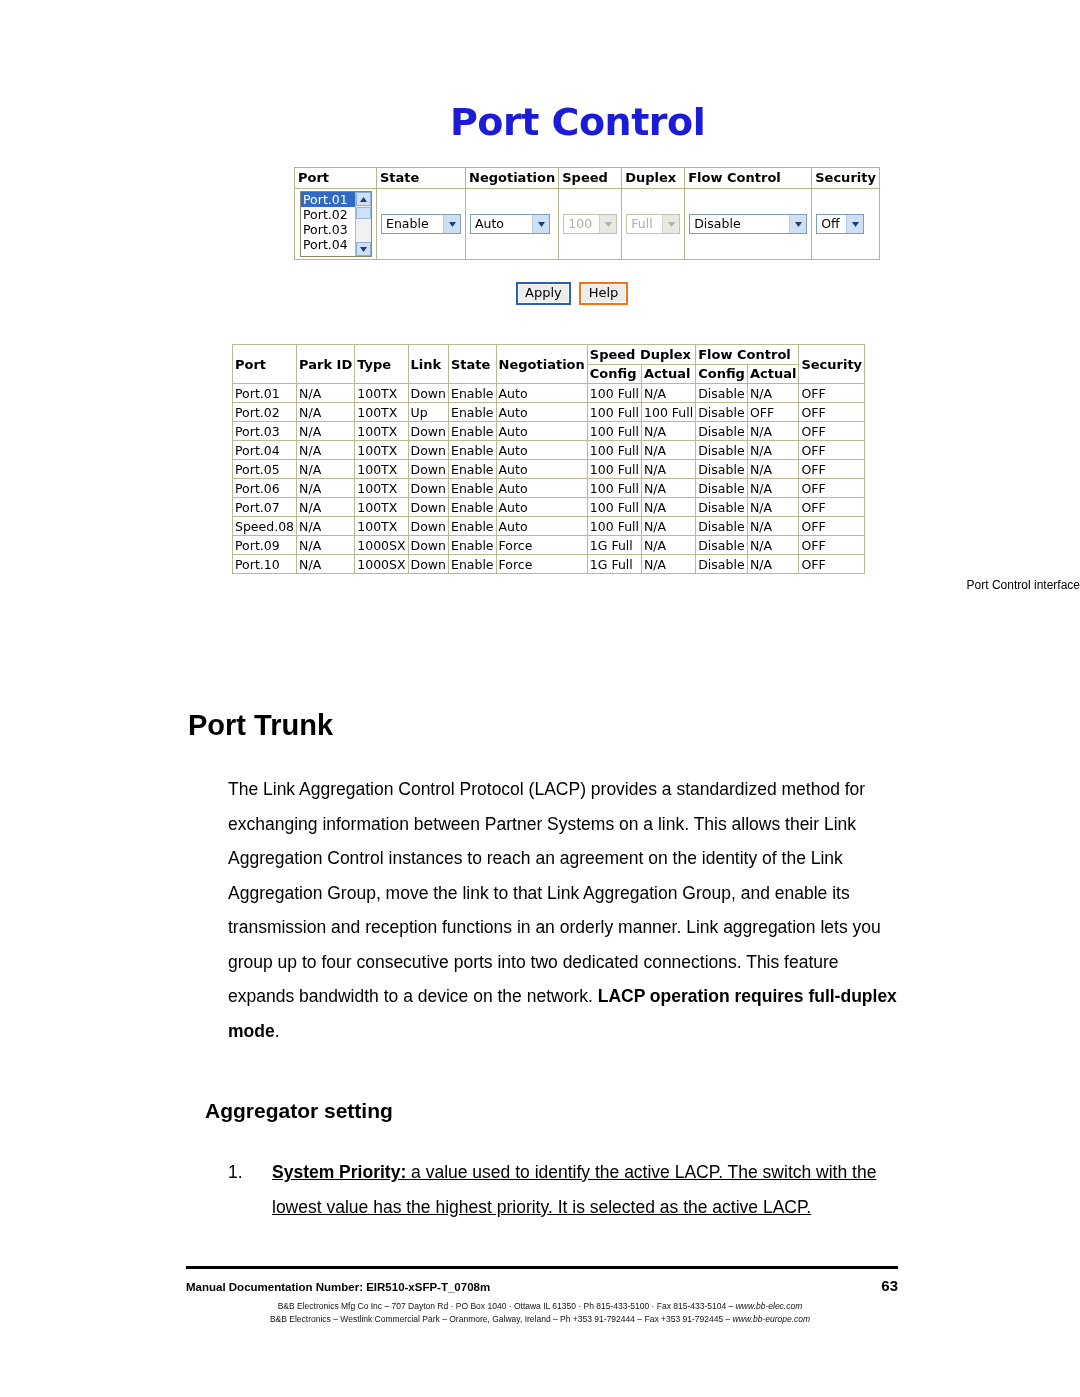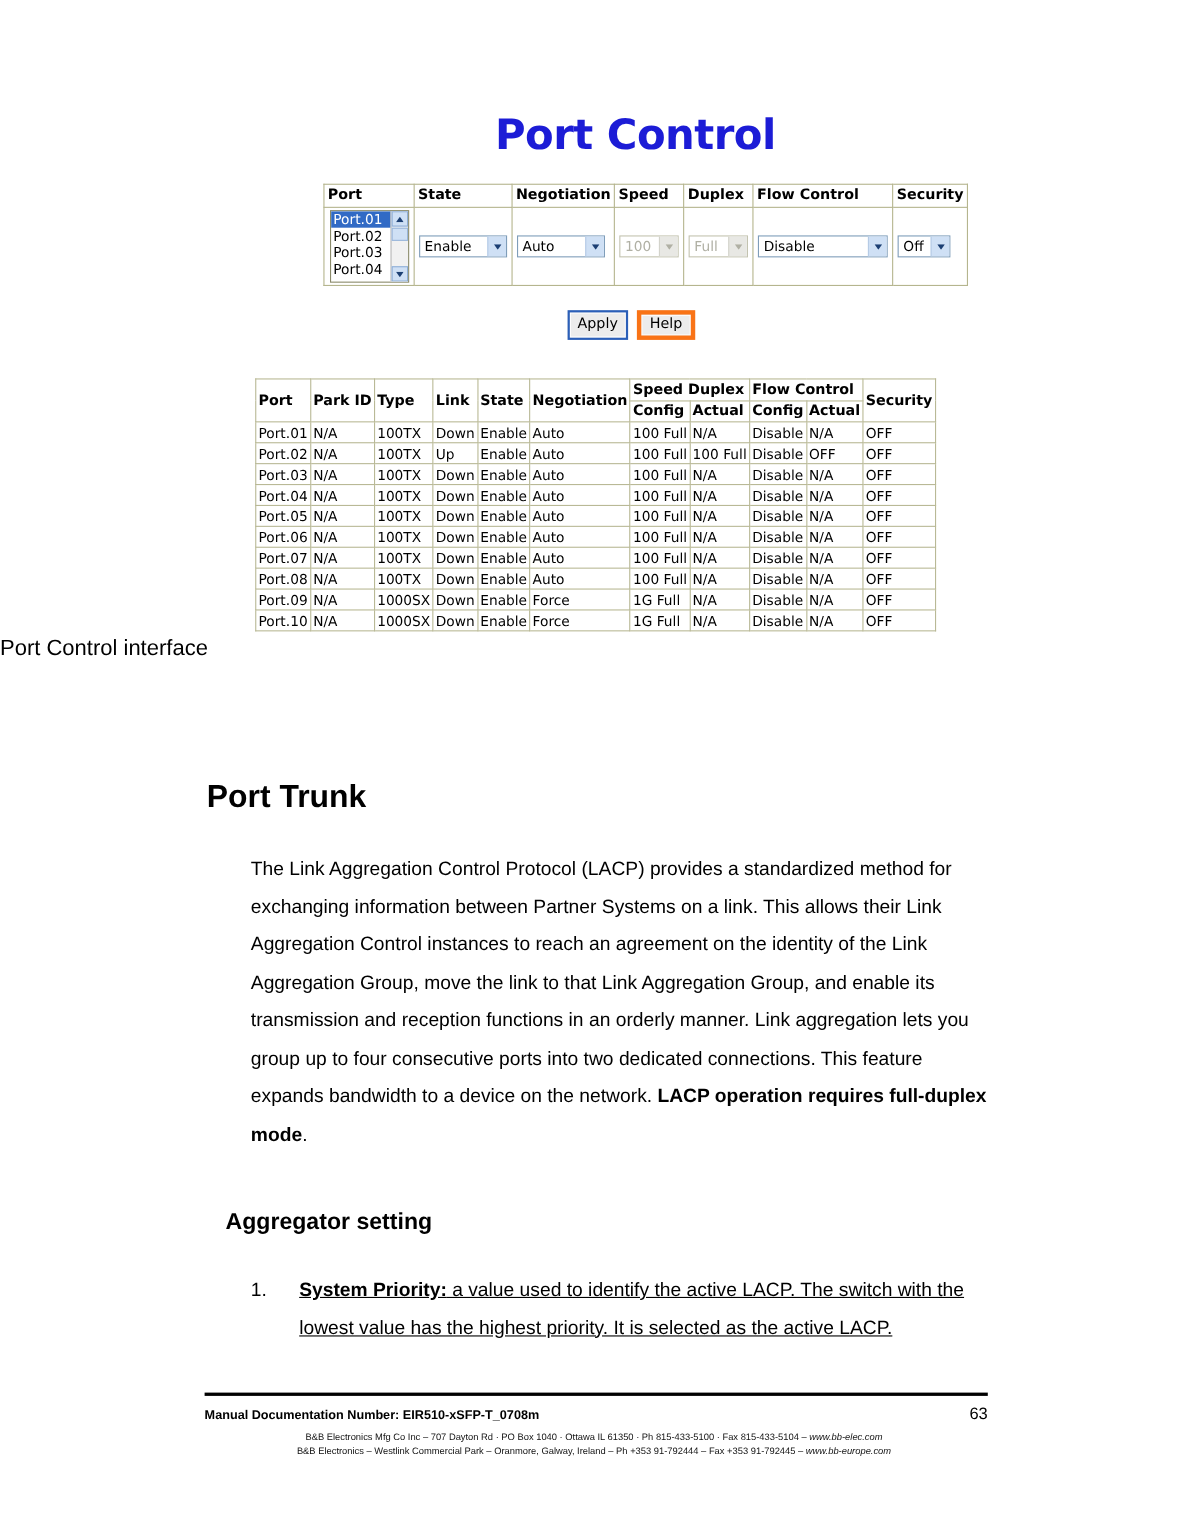--- a/index.html
+++ b/index.html
@@ -175,21 +175,21 @@
     left: 516px;
     top: 282px;
     display: flex;
     gap: 8px;
   }
   .btn {
     font-family: "DejaVu Sans", sans-serif;
     font-size: 13px;
     padding: 1px 8px 2px 8px;
     background: #ececec;
-    border: 4px solid #f97316;
+    border: 2px solid #f97316;
     box-shadow: inset 0 0 0 1px #ffffff;
     line-height: 16px;
   }
   .btn.primary {
     border: 2px solid #2b5fb8;
     padding: 0px 7px 1px 7px;
   }
 
   
   .st-table {
@@ -214,23 +214,23 @@
     font-weight: bold;
     font-size: 13px;
   }
   .st-table th.tall { height: 38px; }
 
   .fig-caption {
     position: absolute;
     left: 0;
     top: 578px;
     width: 1080px;
-    text-align: left;
+    text-align: right;
     font-family: "Liberation Sans", sans-serif;
-    font-size: 20px;
+    font-size: 12px;
   }
 
   
   .h1 {
     position: absolute;
     left: 188px;
     top: 690px;
     font-size: 29px;
     font-weight: bold;
     font-family: "Liberation Sans", sans-serif;
@@ -285,21 +285,21 @@
     top: 1277px;
     width: 712px;
     display: flex;
     justify-content: space-between;
     align-items: baseline;
     font-size: 11.5px;
     font-weight: bold;
   }
   .footer-page {
     font-size: 15px;
-    font-weight: normal;
+    font-weight: bold;
   }
   .footer-addr {
     position: absolute;
     left: 0;
     width: 1080px;
     text-align: center;
     font-size: 8.5px;
     font-weight: normal;
     line-height: 13px;
     color: #111111;
@@ -523,21 +523,21 @@
           <td>Down</td>
           <td>Enable</td>
           <td>Auto</td>
           <td>100 Full</td>
           <td>N/A</td>
           <td>Disable</td>
           <td>N/A</td>
           <td>OFF</td>
         </tr>
         <tr>
-          <td>Port.08</td>
+          <td>Speed.08</td>
           <td>N/A</td>
           <td>100TX</td>
           <td>Down</td>
           <td>Enable</td>
           <td>Auto</td>
           <td>100 Full</td>
           <td>N/A</td>
           <td>Disable</td>
           <td>N/A</td>
           <td>OFF</td>

